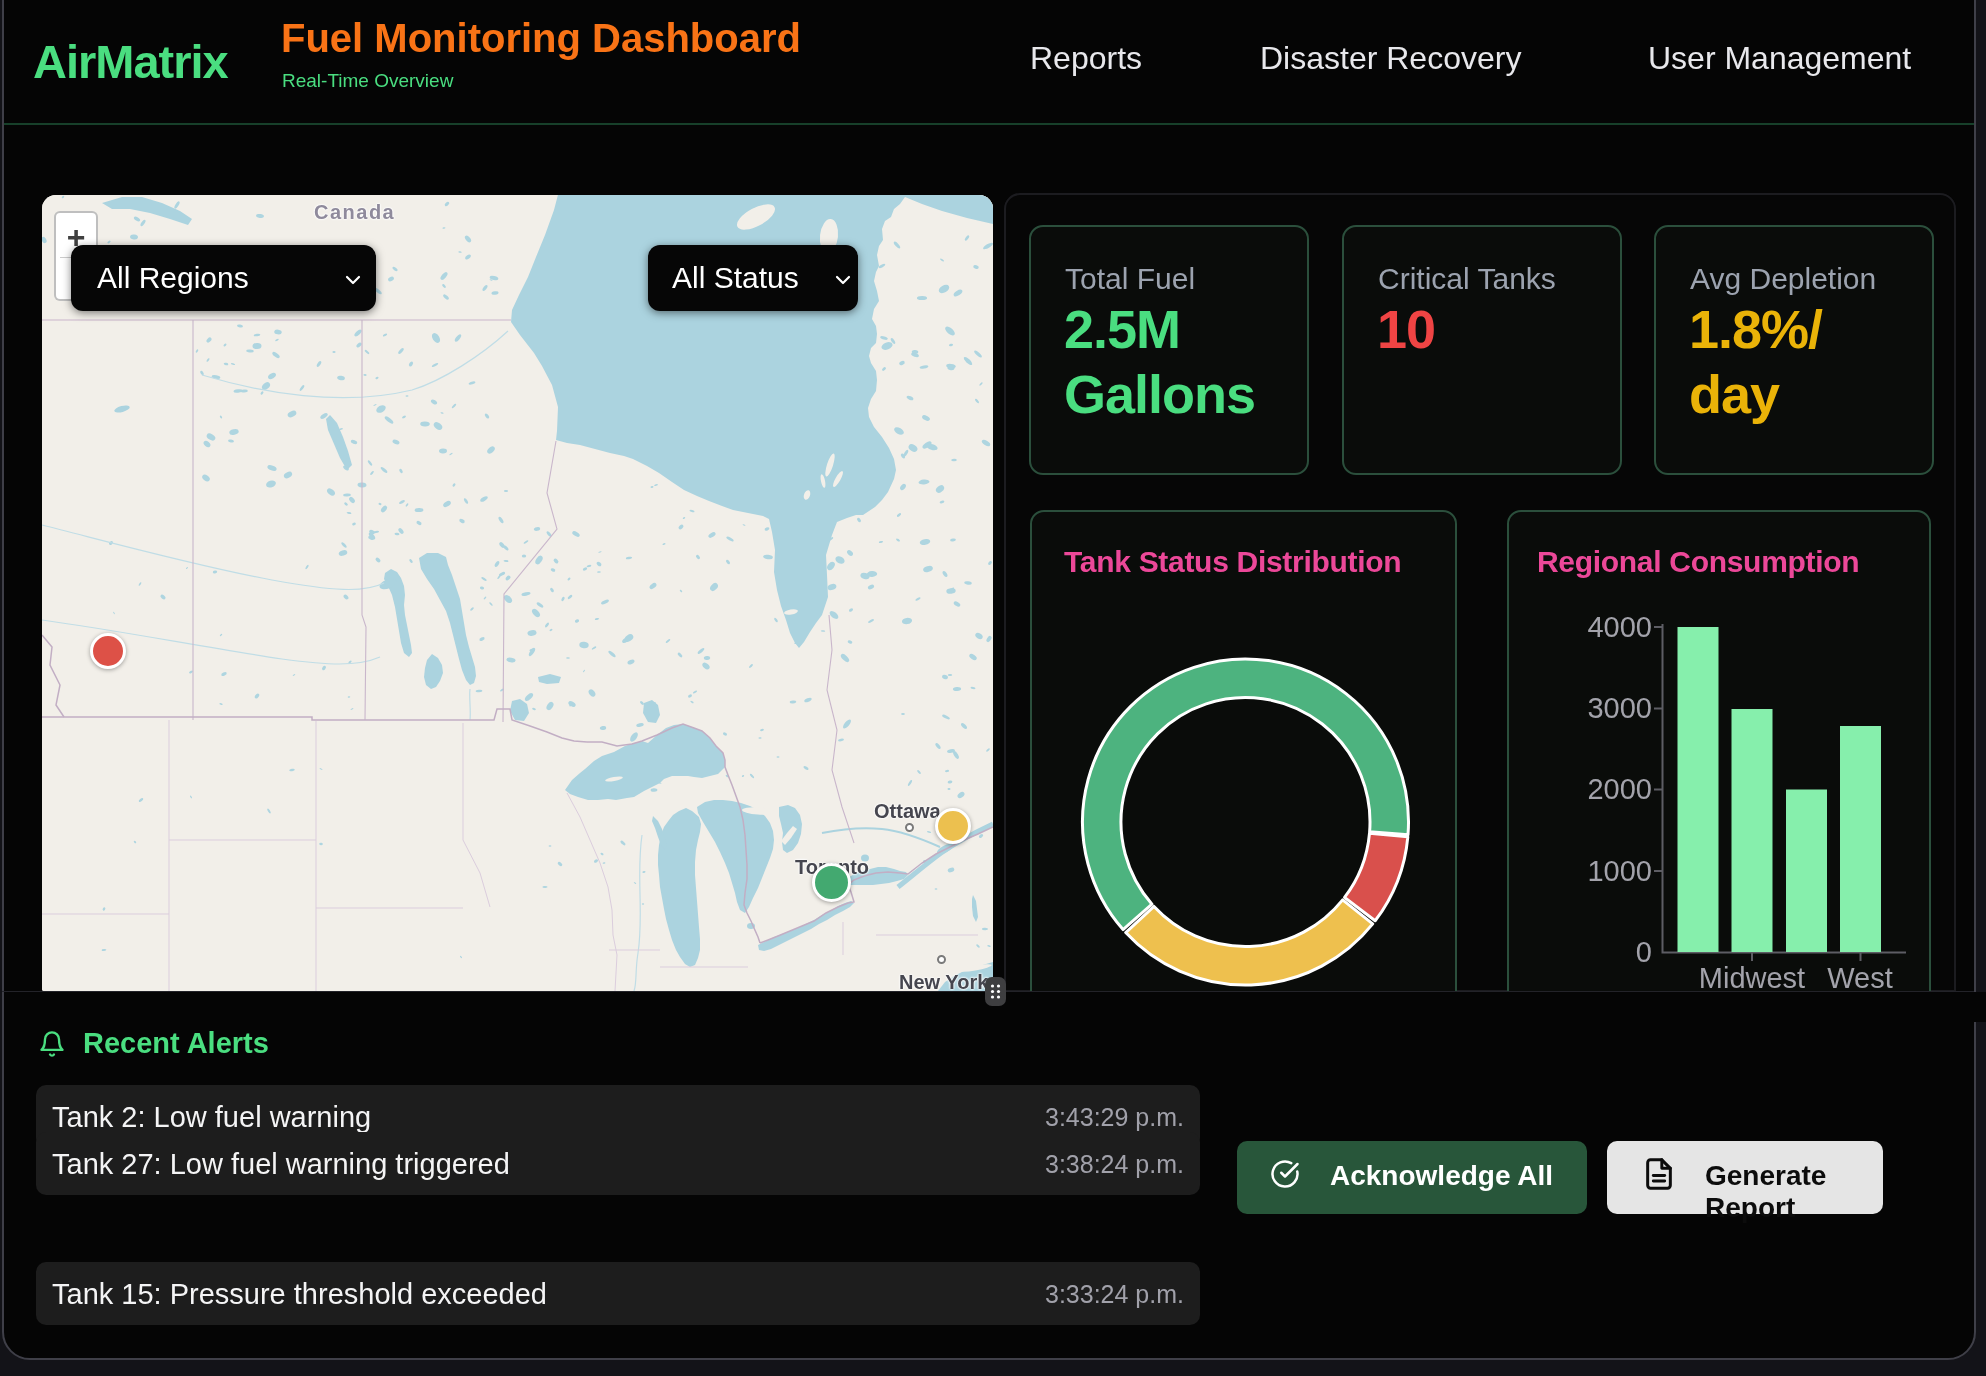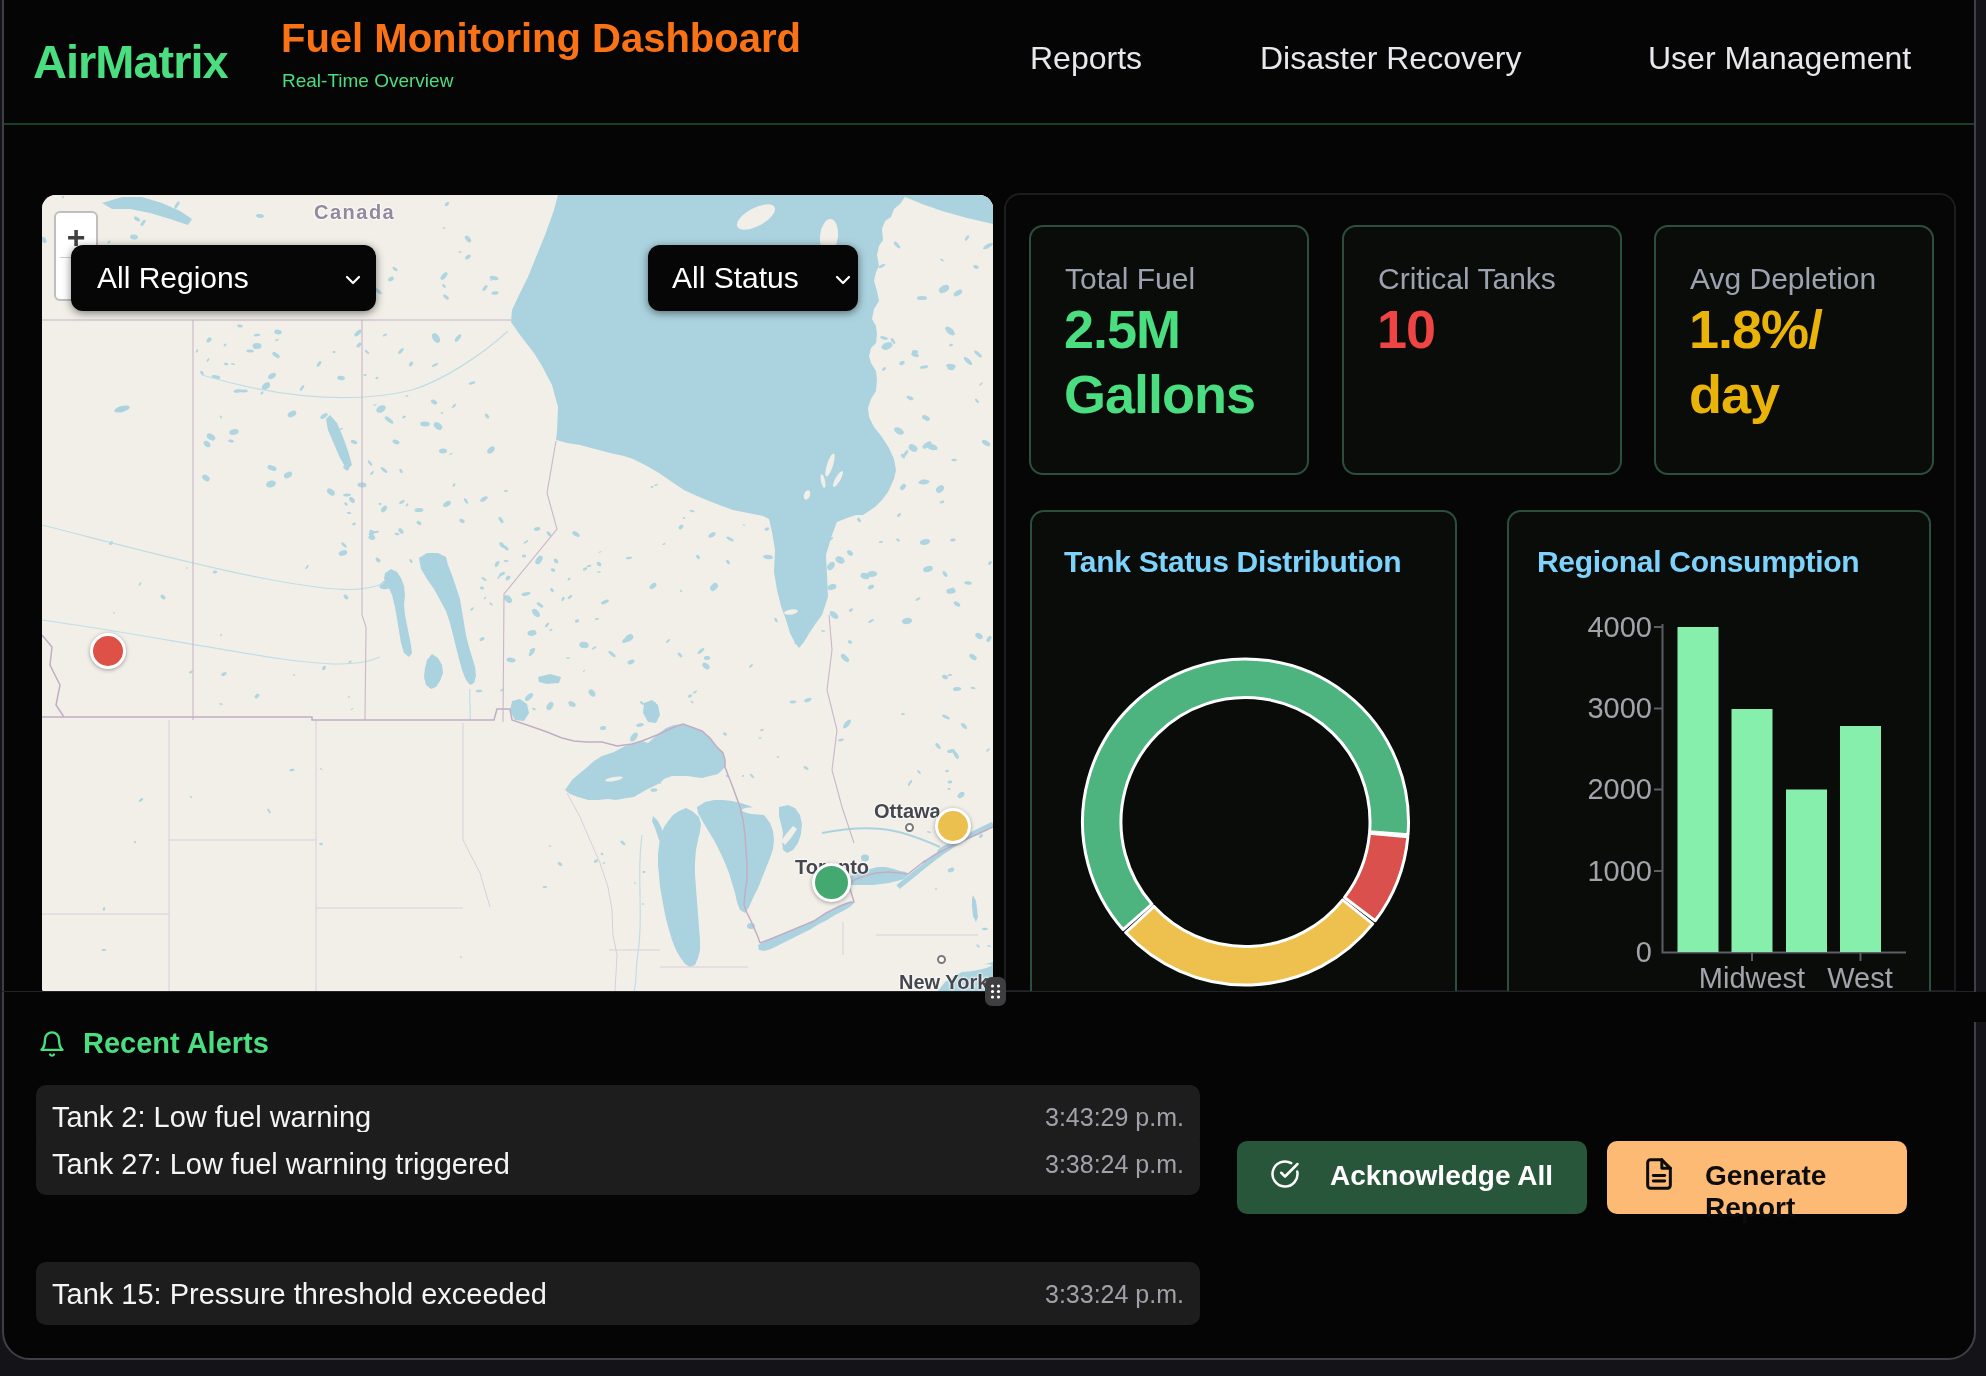--- a/index.html
+++ b/index.html
@@ -27,21 +27,21 @@
 .cityring { position:absolute; width:9px; height:9px; border:2px solid #7a7a7a; border-radius:50%; background:#fff; }
 
 .panel { position:absolute; left:1004px; top:193px; width:952px; height:799px;
   border-radius:16px 16px 0 0; box-shadow:inset 0 0 0 2px #1c1c20; background:#060606; }
 .scard { position:absolute; top:225px; width:280px; height:250px; background:#0a0c0a;
   border:2px solid #2b4f3c; border-radius:14px; }
 .scard .lbl { position:absolute; left:34px; top:35px; font-size:30px; color:#9ca3af; }
 .scard .val { position:absolute; left:33px; top:70px; font-size:54px; font-weight:700; line-height:65px; width:225px; letter-spacing:-1px; }
 .ccard { position:absolute; top:510px; height:500px; background:#0a0c0a;
   border:2px solid #2b4f3c; border-radius:14px; overflow:hidden; }
-.ccard .ctitle { position:absolute; left:32px; top:33px; font-size:30px; font-weight:700; color:#7dd3fc; letter-spacing:-0.3px; }
+.ccard .ctitle { position:absolute; left:32px; top:33px; font-size:30px; font-weight:700; color:#ec4899; letter-spacing:-0.3px; }
 .cover { position:absolute; left:998px; top:992px; width:988px; height:30px; background:#050505; }
 
 .divline { position:absolute; left:2px; top:991px; width:1972px; height:1px; background:#232329; }
 .draghandle { position:absolute; left:985px; top:977px; width:21px; height:29px;
   background:#3e3e40; border-radius:7px; }
 .alerts-title { position:absolute; left:83px; top:1027px; font-size:29px; font-weight:700; color:#4ade80; }
 .arow { position:absolute; left:36px; width:1164px; height:63px; background:#1d1d1d;
   border-radius:10px; color:#f4f4f5; font-size:29px; }
 .arow .t { position:absolute; left:16px; top:16px; }
 .arow .tm { position:absolute; right:16px; top:18px; font-size:25px; color:#a1a1aa; }
@@ -639,21 +639,21 @@
     <span class="tm">3:33:24 p.m.</span>
   </div>
 
 <div class="btn" style="left:1237px; width:350px; background:#28563a; color:#fff;">
   <svg style="position:absolute; left:33px; top:18px;" width="30" height="30" viewBox="0 0 24 24" fill="none" stroke="#fff" stroke-width="2" stroke-linecap="round" stroke-linejoin="round">
     <path d="M21.801 10A10 10 0 1 1 17 3.335"></path>
       <path d="m9 11 3 3L22 4"></path>
   </svg>
   <span style="position:absolute; left:93px; top:19px;">Acknowledge All</span>
 </div>
-<div class="btn" style="left:1607px; width:300px; background:#fdba74; color:#0c0c0c;">
+<div class="btn" style="left:1607px; width:276px; background:#e5e5e5; color:#0c0c0c;">
   <svg style="position:absolute; left:35px; top:15px;" width="34" height="36" viewBox="0 0 24 24" fill="none" stroke="#0c0c0c" stroke-width="2.1" stroke-linecap="round" stroke-linejoin="round">
     <path d="M14 2H6a2 2 0 0 0-2 2v16a2 2 0 0 0 2 2h12a2 2 0 0 0 2-2V8z"></path>
     <polyline points="14 2 14 8 20 8"></polyline>
     <line x1="16" y1="13" x2="8" y2="13"></line>
       <line x1="16" y1="17" x2="8" y2="17"></line>
   </svg>
   <span style="position:absolute; left:98px; top:19px;">Generate Report</span>
 </div>
 
 </body></html>

